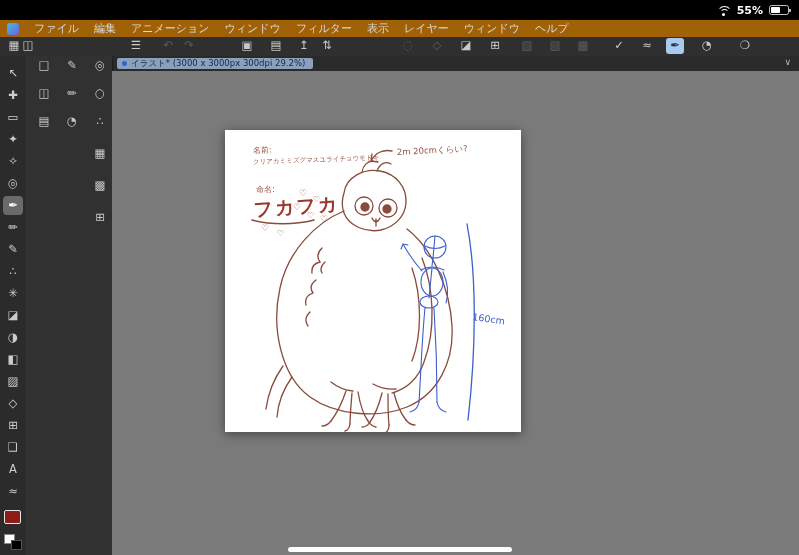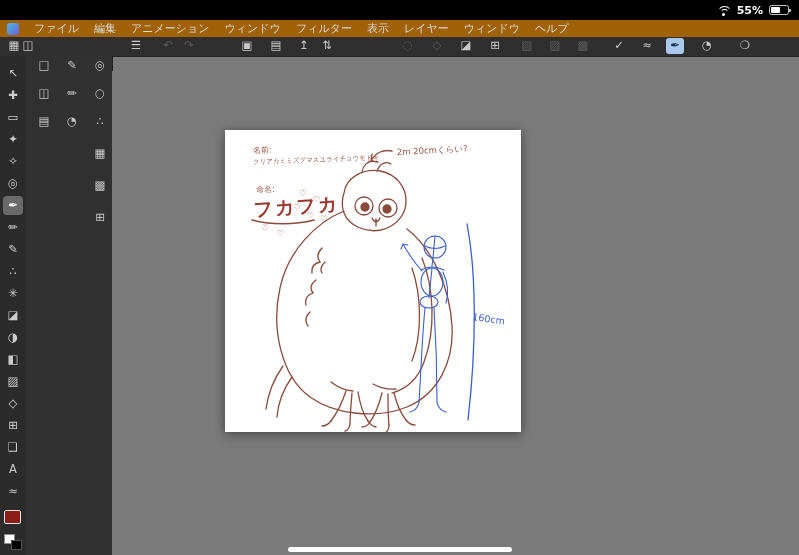--- a/index.html
+++ b/index.html
@@ -106,20 +106,27 @@
     <div class="cmd disabled" style="left:518px">▧</div>
     <div class="cmd disabled" style="left:546px">▨</div>
     <div class="cmd disabled" style="left:574px">▩</div>
     <div class="cmd" style="left:610px">✓</div>
     <div class="cmd" style="left:638px">≈</div>
     <div class="cmd active" style="left:666px">✒</div>
     <div class="cmd" style="left:698px">◔</div>
     <div class="cmd" style="left:736px">❍</div>
   </div>
 
+  <div class="tabbar">
+    <div class="tab-pill">
+      <span class="tab-dot"></span>
+      <span>イラスト* (3000 x 3000px 300dpi 29.2%)</span>
+    </div>
+    <div class="tab-chevron">∨</div>
+  </div>
 
   <div class="toolstrip">
     <div class="tool" style="top:8px">↖</div>
     <div class="tool" style="top:30px">✚</div>
     <div class="tool" style="top:52px">▭</div>
     <div class="tool" style="top:74px">✦</div>
     <div class="tool" style="top:96px">✧</div>
     <div class="tool" style="top:118px">◎</div>
     <div class="tool selected" style="top:140px">✒</div>
     <div class="tool" style="top:162px">✏</div>

